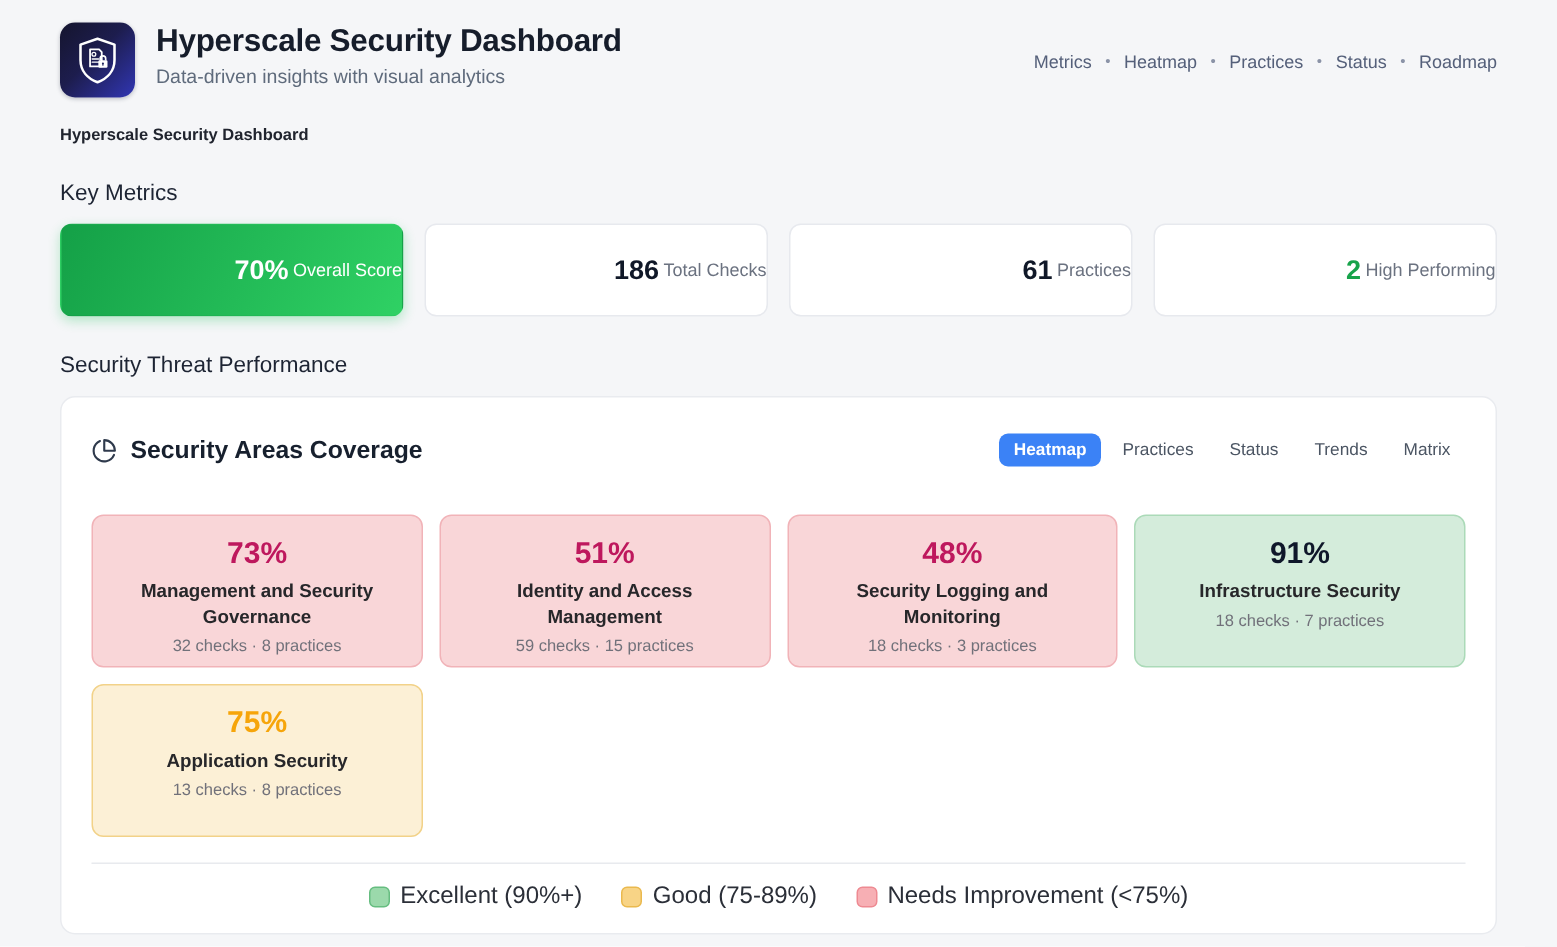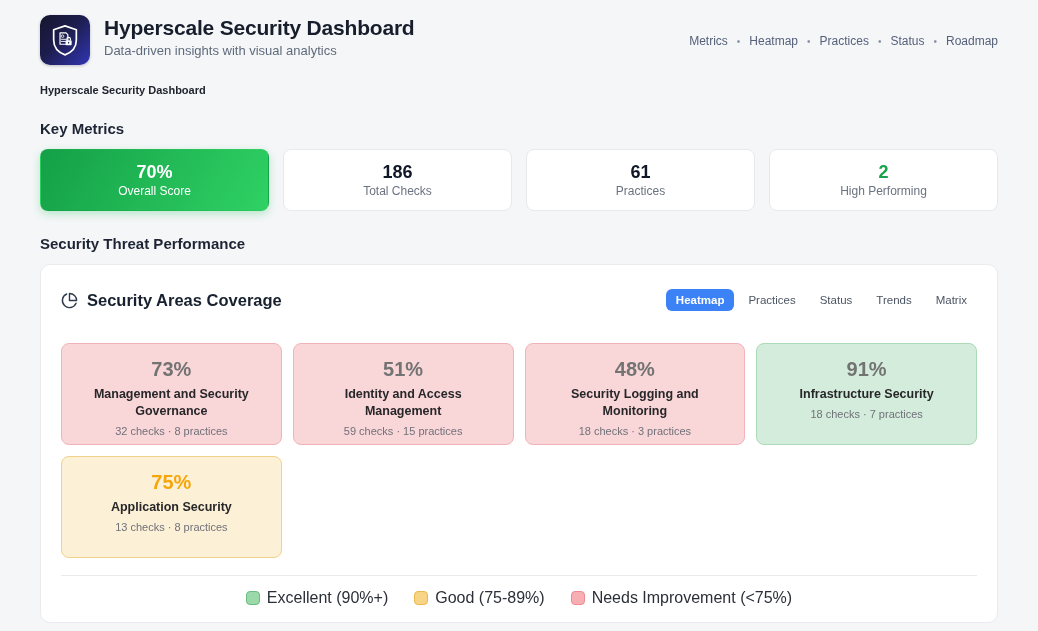--- a/index.html
+++ b/index.html
@@ -23,27 +23,27 @@
   }
   .app-title { font-size:21px; font-weight:700; color:#161d2b; letter-spacing:-.2px; margin:1px 0 0; }
   .app-subtitle { font-size:13px; color:#5f6b7c; margin-top:3px; }
   .topnav { display:flex; gap:9px; align-items:center; margin-top:19px; font-size:12px; color:#55607a; }
   .topnav .navlink { cursor:pointer; }
   .topnav .navsep { color:#8b93a7; font-size:10px; }
 
   .breadcrumb { margin-top:19px; font-size:11px; font-weight:700; color:#20242e; }
 
   
-  .section-heading { font-size:15px; font-weight:700; color:#1d2433; margin:24px 0 12px; }
+  .section-heading { font-size:15px; font-weight:400; color:#1d2433; margin:24px 0 12px; }
 
   
   .metrics-grid { display:grid; grid-template-columns:repeat(4,1fr); gap:14px; }
   .metric-card {
     background:#fff; border:1px solid #e7e9ee; border-radius:8px; height:62px;
-    display:flex; flex-direction:column; align-items:center; justify-content:center; gap:3px;
+    display:flex; align-items:center; justify-content:flex-end; gap:3px;
   }
   .metric-card.v-highlight {
     background:linear-gradient(120deg,#14a047 0%,#23bb57 55%,#2fd164 100%);
     border:1px solid transparent;
     box-shadow:0 3px 8px rgba(34,197,94,.30);
   }
   .metric-value { font-size:18px; font-weight:700; color:#101828; line-height:1; }
   .metric-card.v-highlight .metric-value,
   .metric-card.v-highlight .metric-label { color:#fff; }
   .metric-value.v-green { color:#18a34b; }
@@ -67,22 +67,22 @@
     display:grid; grid-template-columns:repeat(4,1fr); grid-auto-rows:102px; gap:11px;
   }
   .tile {
     border-radius:8px; padding:13px 12px 10px; text-align:center;
     display:flex; flex-direction:column; align-items:center; gap:5px;
   }
   .tile.v-needs     { background:#f9d6d8; border:1px solid #f1b3b8; }
   .tile.v-excellent { background:#d4ecdb; border:1px solid #abdab8; }
   .tile.v-good      { background:#fcf0d6; border:1px solid #f2d289; }
   .tile-pct { font-size:20px; font-weight:800; line-height:1.2; }
-  .tile.v-needs     .tile-pct { color:#737373; }
-  .tile.v-excellent .tile-pct { color:#737373;text-align:right; }
+  .tile.v-needs     .tile-pct { color:#be185d; }
+  .tile.v-excellent .tile-pct { color:#0f172a;text-align:right; }
   .tile.v-good      .tile-pct { color:#f6a50a; }
   .tile-name { font-size:12.5px; font-weight:700; color:#27272a; line-height:1.35; max-width:200px; }
   .tile-meta { font-size:11px; color:#71717a; }
 
   .divider { border:none; border-top:1px solid #e8eaee; margin:17px 0 0; }
 
   
   .legend { display:flex; justify-content:center; align-items:center; gap:26px; margin-top:13px; }
   .legend-item { display:flex; align-items:center; gap:7px; font-size:16px; color:#2b2f38; }
   .swatch { width:14px; height:14px; border-radius:4px; }

